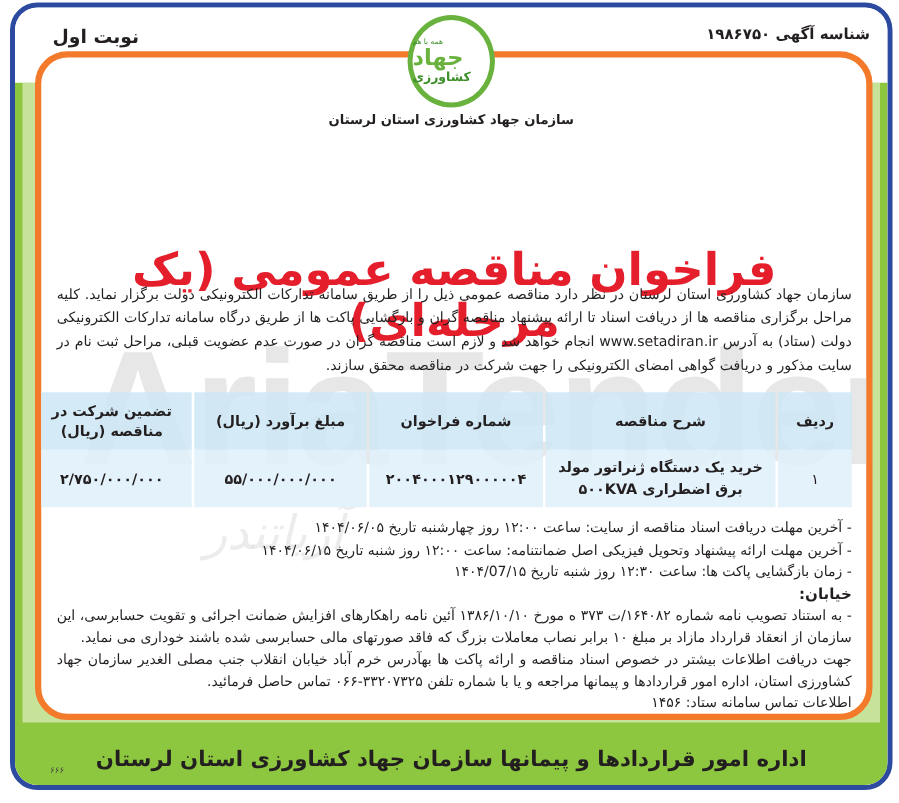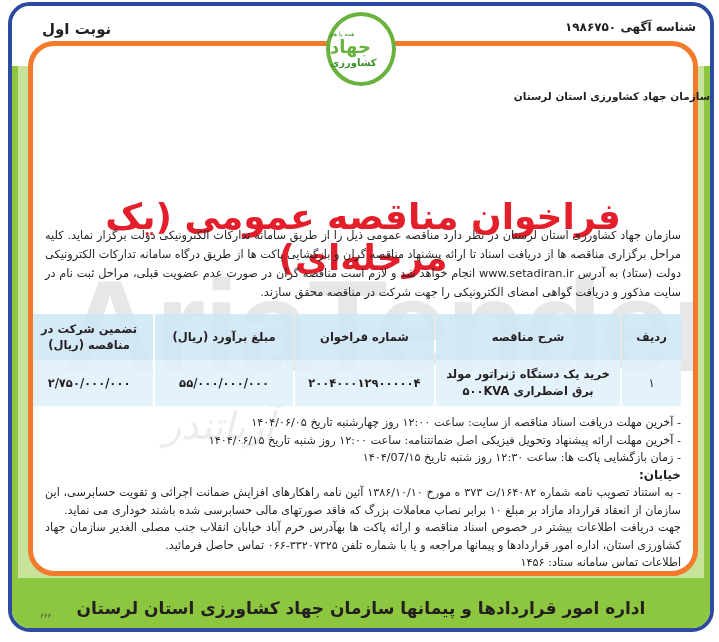--- a/index.html
+++ b/index.html
@@ -35,21 +35,21 @@
     .logo {
       position: absolute; left: 50%; top: 6px; transform: translateX(-50%);
       width: 70px; height: 74px; border-radius: 50%;
       background: #ffffff; border: 4px solid #6ab23e; z-index: 3;
       display: flex; flex-direction: column; align-items: flex-end; justify-content: center;
     }
     .logo .l-top { font-size: 6px; color: #3c8f2a; }
     .logo .l-main { font-size: 18px; font-weight: bold; color: #6ab23e; line-height: 20px; }
     .logo .l-sub { font-size: 10px; font-weight: bold; color: #3c8f2a; }
     .logo-caption {
-      position: absolute; left: 0; right: 0; top: 84px; 
+      position: absolute; left: 0; right: 0; top: 84px; text-align: center;
       font-size: 10.5px; font-weight: bold; color: #231f20; z-index: 3;
     }
 
     .watermark {
       position: absolute; left: 30px; top: 205px; font-size: 130px; font-weight: bold;
       color: rgba(170, 170, 170, 0.28); letter-spacing: -2px; direction: ltr;
       font-family: "Liberation Sans", sans-serif; z-index: 1; pointer-events: none;
     }
     .watermark2 {
       position: absolute; left: 130px; top: 358px; font-size: 38px;

